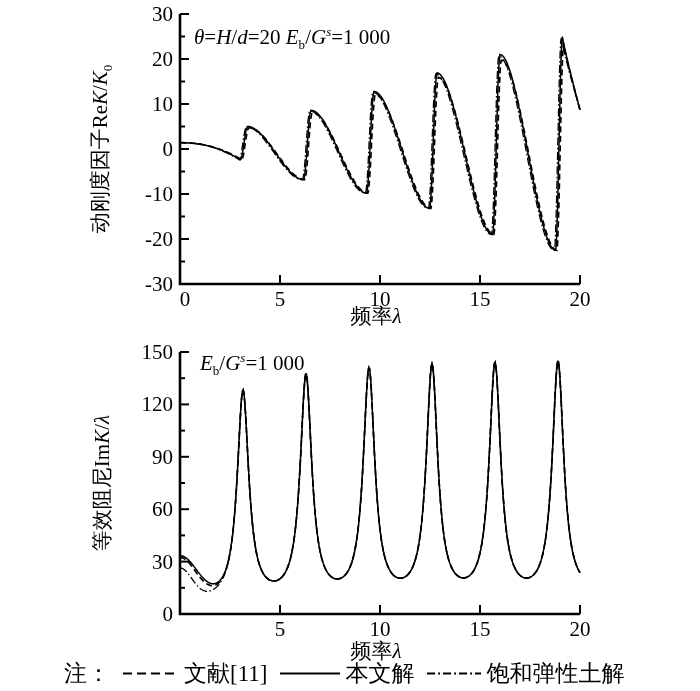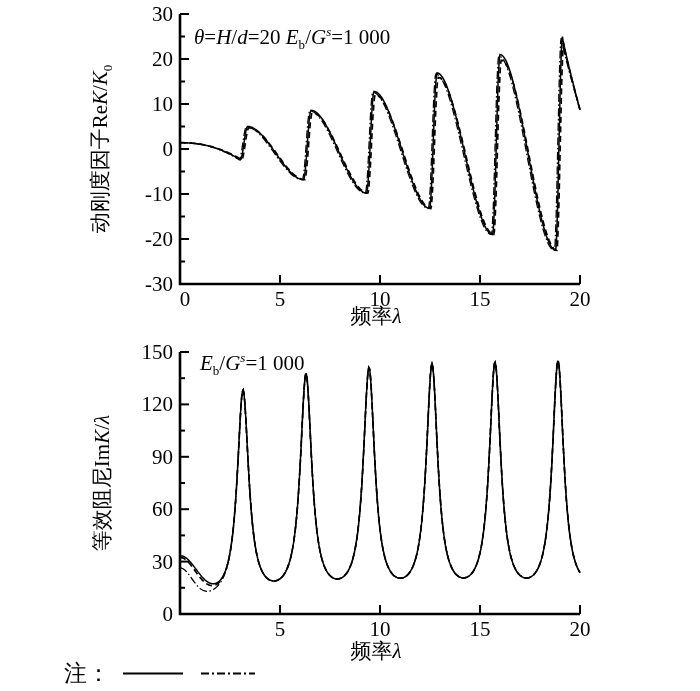--- a/index.html
+++ b/index.html
@@ -99,23 +99,31 @@
 
   <div class="txt xlab" style="left:376px;top:304px;"><span>频率</span><span style="font-style: italic;">λ</span></div>
   <div class="txt xlab" style="left:376px;top:639px;"><span>频率</span><span style="font-style: italic;">λ</span></div>
 
   <div class="txt" style="left:194px;top:25px;"><span style="font-style: italic;">θ</span><span>=</span><span style="font-style: italic;">H</span><span>/</span><span style="font-style: italic;">d</span><span>=20  </span><span style="font-style: italic;">E</span><span class="sub">b</span><span>/</span><span style="font-style: italic;">G</span><span class="sup" style="font-style: italic;">s</span><span>=1 000</span></div>
   <div class="txt" style="left:200px;top:351px;"><span style="font-style: italic;">E</span><span class="sub">b</span><span>/</span><span style="font-style: italic;">G</span><span class="sup" style="font-style: italic;">s</span><span>=1 000</span></div>
 
   <div class="legend">
     <span>注：</span>
     <span class="lg-item">
+      <svg class="lg-sample" width="58" height="9">
+          <line class="lgline" x1="1" y1="4.5" x2="57" y2="4.5" stroke-dasharray="9,5"></line>
+        </svg>
+      <span>文献[11]</span>
+    </span>
+    <span class="lg-item">
       <svg class="lg-sample" width="62" height="9">
           <line class="lgline" x1="1" y1="4.5" x2="61" y2="4.5"></line>
         </svg>
+      <span>本文解</span>
     </span>
     <span class="lg-item">
       <svg class="lg-sample" width="56" height="9">
           <line class="lgline" x1="1" y1="4.5" x2="55" y2="4.5" stroke-dasharray="8,3,2,3"></line>
         </svg>
+      <span>饱和弹性土解</span>
     </span>
   </div>
 </div>
 
 </body></html>

